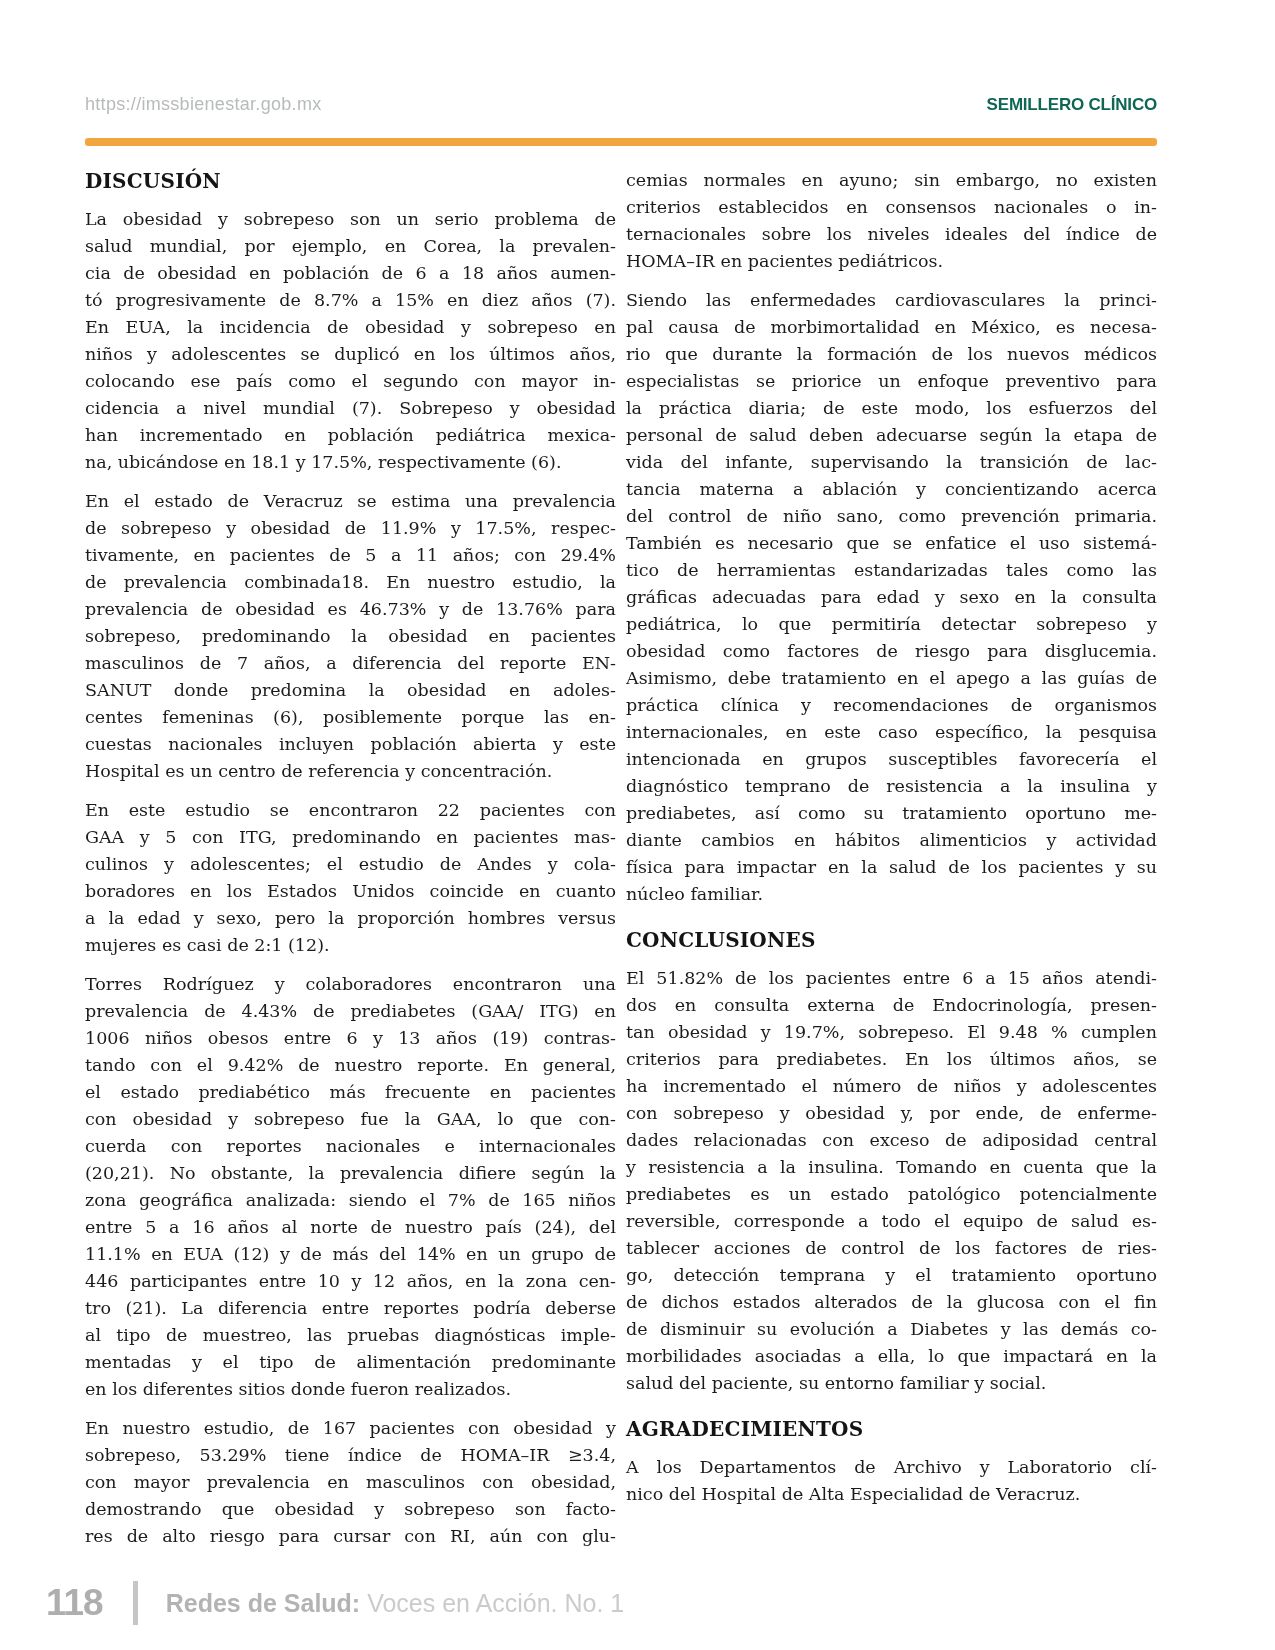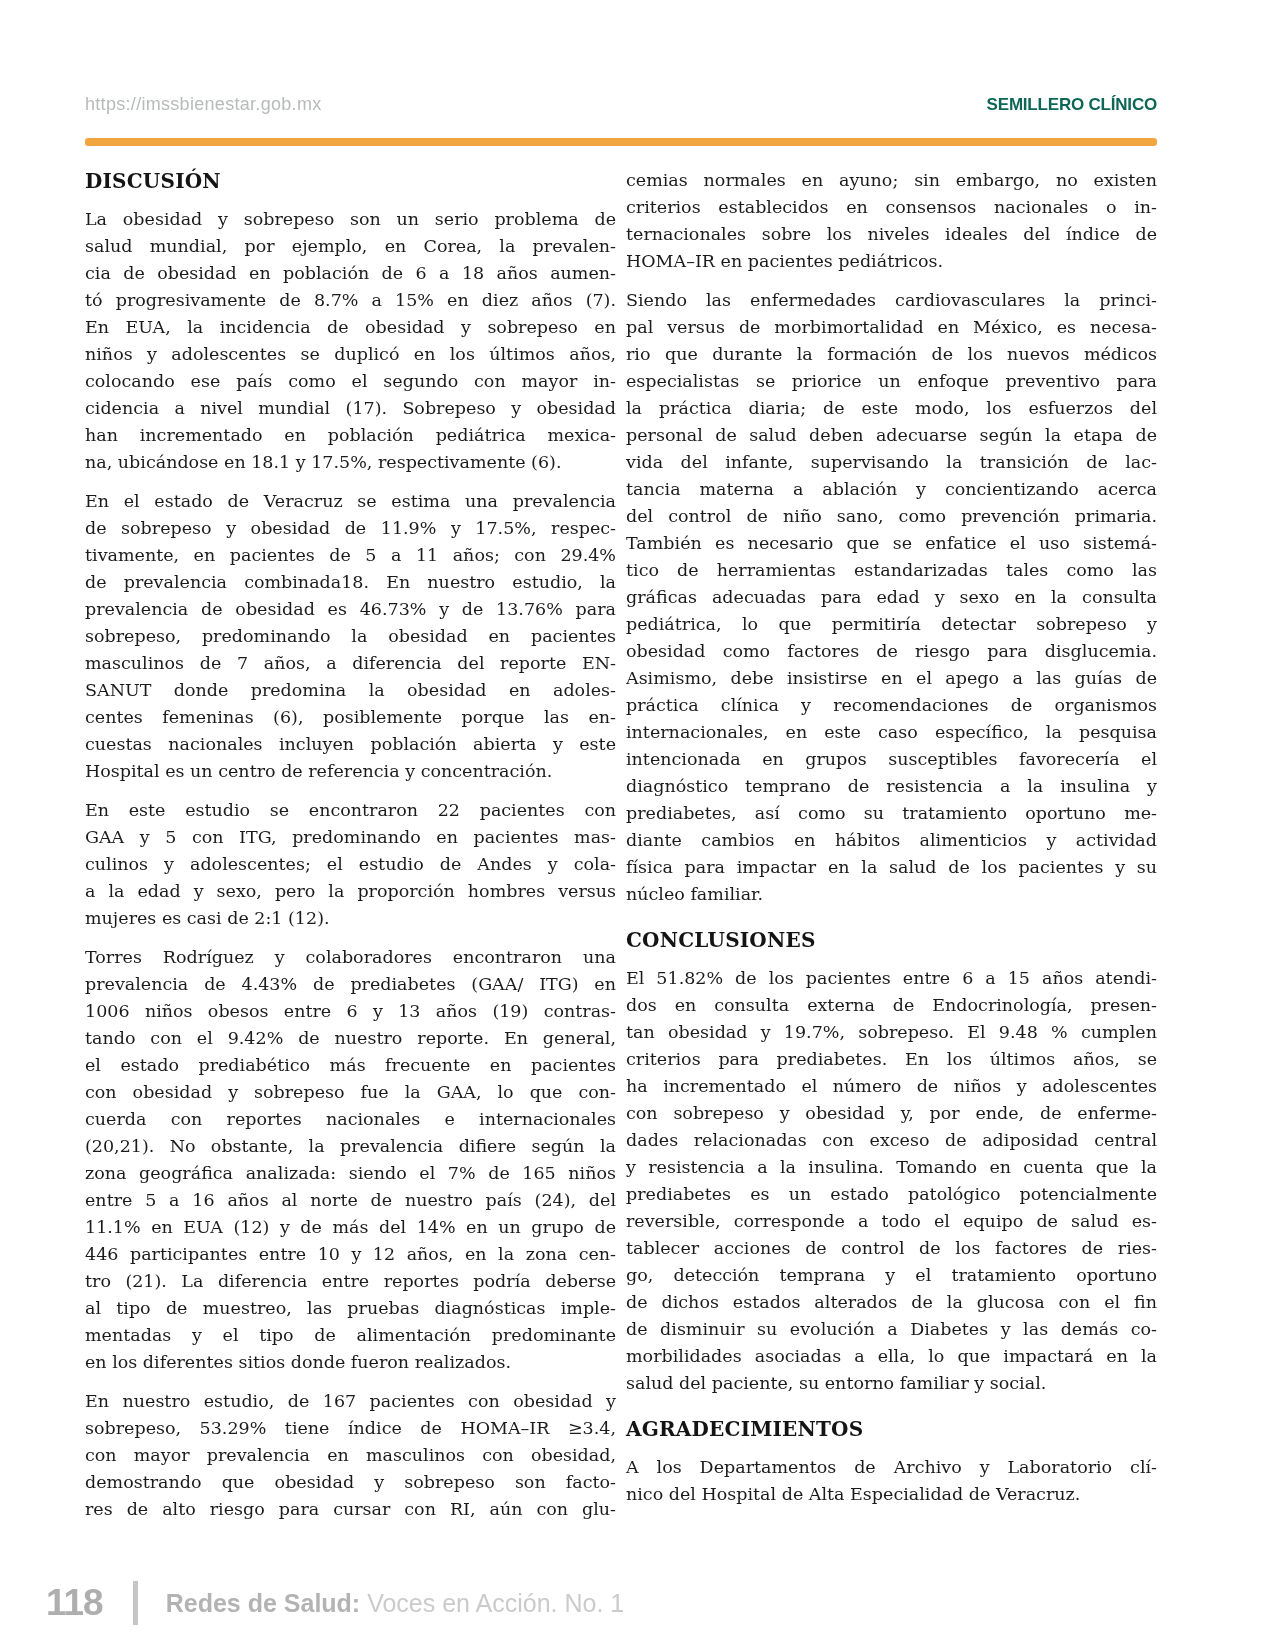--- a/index.html
+++ b/index.html
@@ -64,41 +64,42 @@
     <div class="col">
         <div class="heading">DISCUSIÓN</div>
         <div class="para">
           <div class="ln">La obesidad y sobrepeso son un serio problema de</div>
           <div class="ln">salud mundial, por ejemplo, en Corea, la prevalen-</div>
           <div class="ln">cia de obesidad en población de 6 a 18 años aumen-</div>
           <div class="ln">tó progresivamente de 8.7% a 15% en diez años (7).</div>
           <div class="ln">En EUA, la incidencia de obesidad y sobrepeso en</div>
           <div class="ln">niños y adolescentes se duplicó en los últimos años,</div>
           <div class="ln">colocando ese país como el segundo con mayor in-</div>
-          <div class="ln">cidencia a nivel mundial (17). Sobrepeso y obesidad</div>
+          <div class="ln">cidencia a nivel mundial (7). Sobrepeso y obesidad</div>
           <div class="ln">han incrementado en población pediátrica mexica-</div>
           <div class="ln end">na, ubicándose en 18.1 y 17.5%, respectivamente (6).</div>
         </div>
         <div class="para">
           <div class="ln">En el estado de Veracruz se estima una prevalencia</div>
           <div class="ln">de sobrepeso y obesidad de 11.9% y 17.5%, respec-</div>
           <div class="ln">tivamente, en pacientes de 5 a 11 años; con 29.4%</div>
           <div class="ln">de prevalencia combinada18. En nuestro estudio, la</div>
           <div class="ln">prevalencia de obesidad es 46.73% y de 13.76% para</div>
           <div class="ln">sobrepeso, predominando la obesidad en pacientes</div>
           <div class="ln">masculinos de 7 años, a diferencia del reporte EN-</div>
           <div class="ln">SANUT donde predomina la obesidad en adoles-</div>
           <div class="ln">centes femeninas (6), posiblemente porque las en-</div>
           <div class="ln">cuestas nacionales incluyen población abierta y este</div>
           <div class="ln end">Hospital es un centro de referencia y concentración.</div>
         </div>
         <div class="para">
           <div class="ln">En este estudio se encontraron 22 pacientes con</div>
           <div class="ln">GAA y 5 con ITG, predominando en pacientes mas-</div>
           <div class="ln">culinos y adolescentes; el estudio de Andes y cola-</div>
+          <div class="ln">boradores en los Estados Unidos coincide en cuanto</div>
           <div class="ln">a la edad y sexo, pero la proporción hombres versus</div>
           <div class="ln end">mujeres es casi de 2:1 (12).</div>
         </div>
         <div class="para">
           <div class="ln">Torres Rodríguez y colaboradores encontraron una</div>
           <div class="ln">prevalencia de 4.43% de prediabetes (GAA/ ITG) en</div>
           <div class="ln">1006 niños obesos entre 6 y 13 años (19) contras-</div>
           <div class="ln">tando con el 9.42% de nuestro reporte. En general,</div>
           <div class="ln">el estado prediabético más frecuente en pacientes</div>
           <div class="ln">con obesidad y sobrepeso fue la GAA, lo que con-</div>
@@ -123,34 +124,34 @@
       </div>
     <div class="col">
         <div class="para">
           <div class="ln">cemias normales en ayuno; sin embargo, no existen</div>
           <div class="ln">criterios establecidos en consensos nacionales o in-</div>
           <div class="ln">ternacionales sobre los niveles ideales del índice de</div>
           <div class="ln end">HOMA–IR en pacientes pediátricos.</div>
         </div>
         <div class="para">
           <div class="ln">Siendo las enfermedades cardiovasculares la princi-</div>
-          <div class="ln">pal versus de morbimortalidad en México, es necesa-</div>
+          <div class="ln">pal causa de morbimortalidad en México, es necesa-</div>
           <div class="ln">rio que durante la formación de los nuevos médicos</div>
           <div class="ln">especialistas se priorice un enfoque preventivo para</div>
           <div class="ln">la práctica diaria; de este modo, los esfuerzos del</div>
           <div class="ln">personal de salud deben adecuarse según la etapa de</div>
           <div class="ln">vida del infante, supervisando la transición de lac-</div>
           <div class="ln">tancia materna a ablación y concientizando acerca</div>
           <div class="ln">del control de niño sano, como prevención primaria.</div>
           <div class="ln">También es necesario que se enfatice el uso sistemá-</div>
           <div class="ln">tico de herramientas estandarizadas tales como las</div>
           <div class="ln">gráficas adecuadas para edad y sexo en la consulta</div>
           <div class="ln">pediátrica, lo que permitiría detectar sobrepeso y</div>
           <div class="ln">obesidad como factores de riesgo para disglucemia.</div>
-          <div class="ln">Asimismo, debe insistirse en el apego a las guías de</div>
+          <div class="ln">Asimismo, debe tratamiento en el apego a las guías de</div>
           <div class="ln">práctica clínica y recomendaciones de organismos</div>
           <div class="ln">internacionales, en este caso específico, la pesquisa</div>
           <div class="ln">intencionada en grupos susceptibles favorecería el</div>
           <div class="ln">diagnóstico temprano de resistencia a la insulina y</div>
           <div class="ln">prediabetes, así como su tratamiento oportuno me-</div>
           <div class="ln">diante cambios en hábitos alimenticios y actividad</div>
           <div class="ln">física para impactar en la salud de los pacientes y su</div>
           <div class="ln end">núcleo familiar.</div>
         </div>
         <div class="heading">CONCLUSIONES</div>

